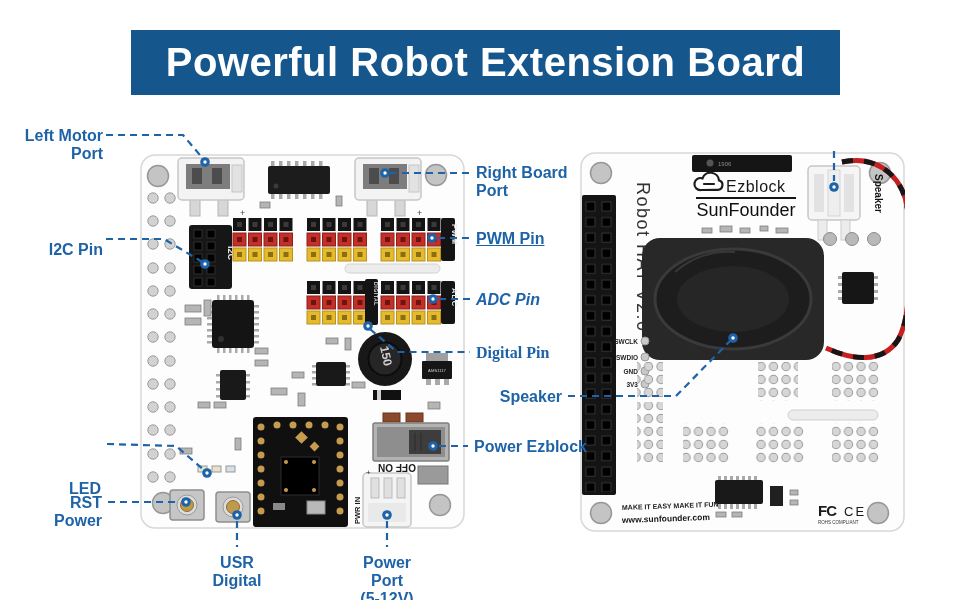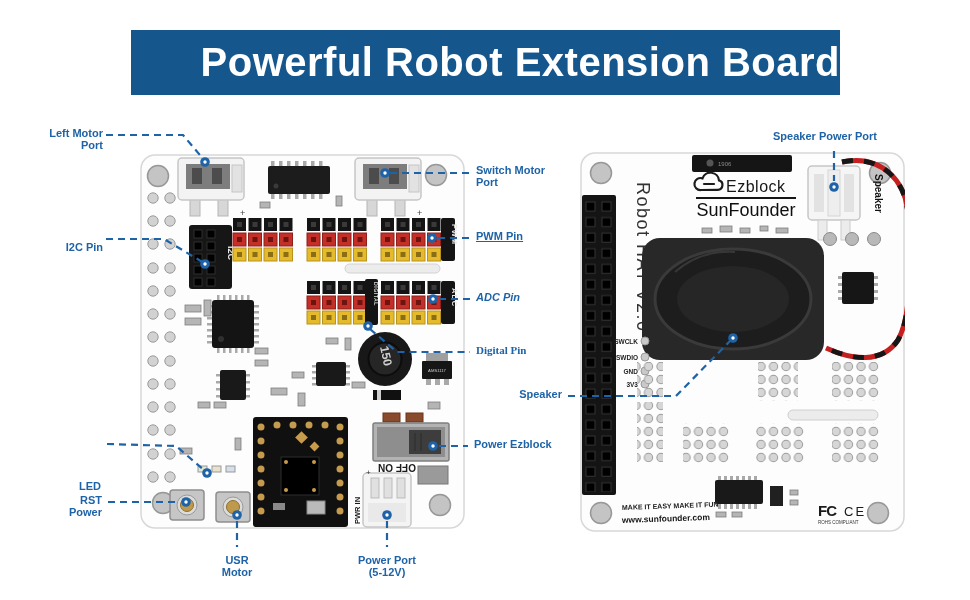--- a/index.html
+++ b/index.html
@@ -1,26 +1,26 @@
 <!DOCTYPE html>
 <html><head>
 <meta charset="utf-8">
 <style>
   html,body{margin:0;padding:0;background:#ffffff;}
   .stage{position:relative;width:970px;height:600px;background:#ffffff;overflow:hidden;
          font-family:"Liberation Sans",sans-serif;}
   .banner{position:absolute;left:131px;top:30px;width:709px;height:65px;background:#15568d;
-          display:flex;align-items:center;justify-content:flex-end;}
+          display:flex;align-items:center;justify-content:center;}
   .banner h1{margin:0;color:#ffffff;font-size:40px;font-weight:bold;letter-spacing:0.5px;
              font-family:"Liberation Sans",sans-serif;}
   .board{position:absolute;}
   .board-left{left:140px;top:150px;}
   .board-right{left:580px;top:152px;}
   .leaders{position:absolute;left:0;top:0;pointer-events:none;}
-  .callout{position:absolute;color:#1e63a7;font-size:11px;font-weight:bold;line-height:1.12;
+  .callout{position:absolute;color:#1e63a7;font-size:16px;font-weight:bold;line-height:1.12;
            white-space:pre-line;}
   .ta-r{text-align:right;}
   .ta-c{text-align:center;}
   .co-left-motor{left:18px;top:127px;width:85px;}
   .co-i2c{left:18px;top:241px;width:85px;}
   .co-right-motor{left:476px;top:164px;width:110px;}
   .co-pwm{left:476px;top:230px;text-decoration:underline;}
   .co-adc{left:476px;top:291px;font-style:italic;}
   .co-digital{left:476px;top:344px;font-family:Liberation Serif, serif;}
   .co-speaker{left:478px;top:388px;width:84px;}
@@ -730,29 +730,28 @@
         <circle cx="237" cy="515" r="1.7"></circle>
           <circle cx="387" cy="515" r="1.7"></circle>
         <circle cx="834" cy="187" r="1.7"></circle>
       </g>
     </g>
   </svg>
 
   <div class="callout co-left-motor ta-r">Left Motor
 Port</div>
   <div class="callout co-i2c ta-r">I2C Pin</div>
-  <div class="callout co-right-motor">Switch Motor
+  <div class="callout co-right-motor">Right Board
 Port</div>
   <div class="callout co-pwm">PWM Pin</div>
   <div class="callout co-adc">ADC Pin</div>
   <div class="callout co-digital">Digital Pin</div>
   <div class="callout co-speaker ta-r">Speaker</div>
   <div class="callout co-switch">Power Ezblock</div>
   <div class="callout co-led ta-r">LED</div>
   <div class="callout co-rst ta-r">RST
 Power</div>
   <div class="callout co-usr ta-c">USR
-Motor</div>
+Digital</div>
   <div class="callout co-pport ta-c">Power Port
 (5-12V)</div>
-  <div class="callout co-spport ta-c">Speaker Power Port</div>
 
 </div>
 
 </body></html>

